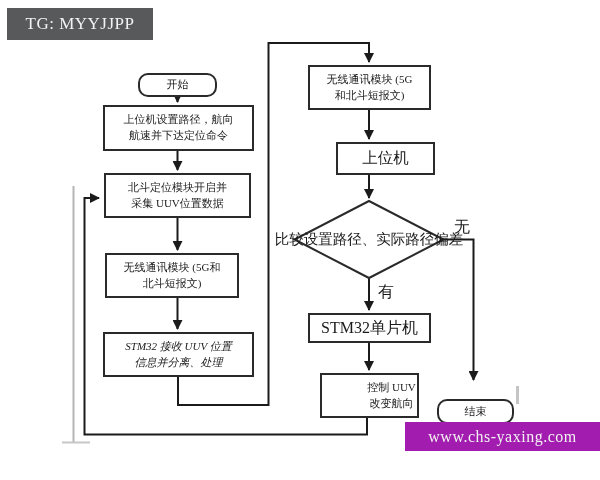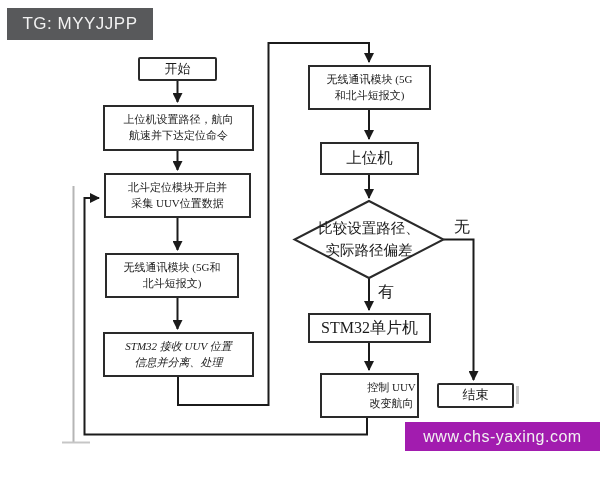--- a/index.html
+++ b/index.html
@@ -6,29 +6,29 @@
   .stage{
     position:relative;width:600px;height:480px;background:#ffffff;overflow:hidden;
     font-family:"Liberation Serif","DejaVu Serif",serif;color:#1b1b1b;
   }
   .layer{position:absolute;left:0;top:0;z-index:1;}
   .node{
     position:absolute;display:flex;flex-direction:column;align-items:center;justify-content:center;
     text-align:center;background:#ffffff;border:2px solid #2a2a2a;font-size:11px;line-height:1.45;
     box-sizing:border-box;z-index:2;white-space:nowrap;
   }
-  .oval{border-radius:2px;font-size:13px;}
+  .oval{border-radius:10px;font-size:11px;margin-top:16px;}
   .diamond-label{
-    position:absolute;z-index:2;display:flex;flex-direction:column;align-items:center;justify-content:center;
+    position:absolute;z-index:2;display:flex;flex-direction:row;align-items:center;justify-content:center;
     text-align:center;font-size:14.5px;line-height:1.5;white-space:nowrap;
   }
   .branch-label{position:absolute;z-index:2;font-size:16px;}
   .badge{
     position:absolute;background:#58595b;color:#f2f2f2;z-index:3;
-    font-family:Liberation Sans, sans-serif;
+    font-family:Liberation Serif, serif;
     display:flex;align-items:center;justify-content:center;letter-spacing:0.5px;
   }
   .badge.header{left:7px;top:8px;width:146px;height:32px;font-size:17px;}
   .badge.footer{left:405px;top:422px;width:195px;height:29px;font-size:16px;background:#a21caf;}
 </style>
 </head>
 <body>
 
 <div class="stage">
 
@@ -87,21 +87,21 @@
   <div class="node" style="left:103px;top:332px;width:151px;height:45px;font-style:italic;">
     <span>STM32 接收 UUV 位置</span>
     <span>信息并分离、处理</span>
   </div>
 
   <div class="node" style="left:308px;top:65px;width:123px;height:45px;">
     <span>无线通讯模块 (5G</span>
     <span>和北斗短报文)</span>
   </div>
 
-  <div class="node" style="left:320px;top:142px;width:99px;height:33px;font-size:15.5px;text-align:center;">
+  <div class="node" style="left:336px;top:142px;width:99px;height:33px;font-size:15.5px;text-align:center;">
     <span>上位机</span>
   </div>
 
   <div class="diamond-label" style="left:305px;top:217px;width:128px;height:45px;">
     <span>比较设置路径、</span>
     <span>实际路径偏差</span>
   </div>
 
   <div class="branch-label" style="left:454px;top:217px;">无</div>
   <div class="branch-label" style="left:378px;top:282px;">有</div>

